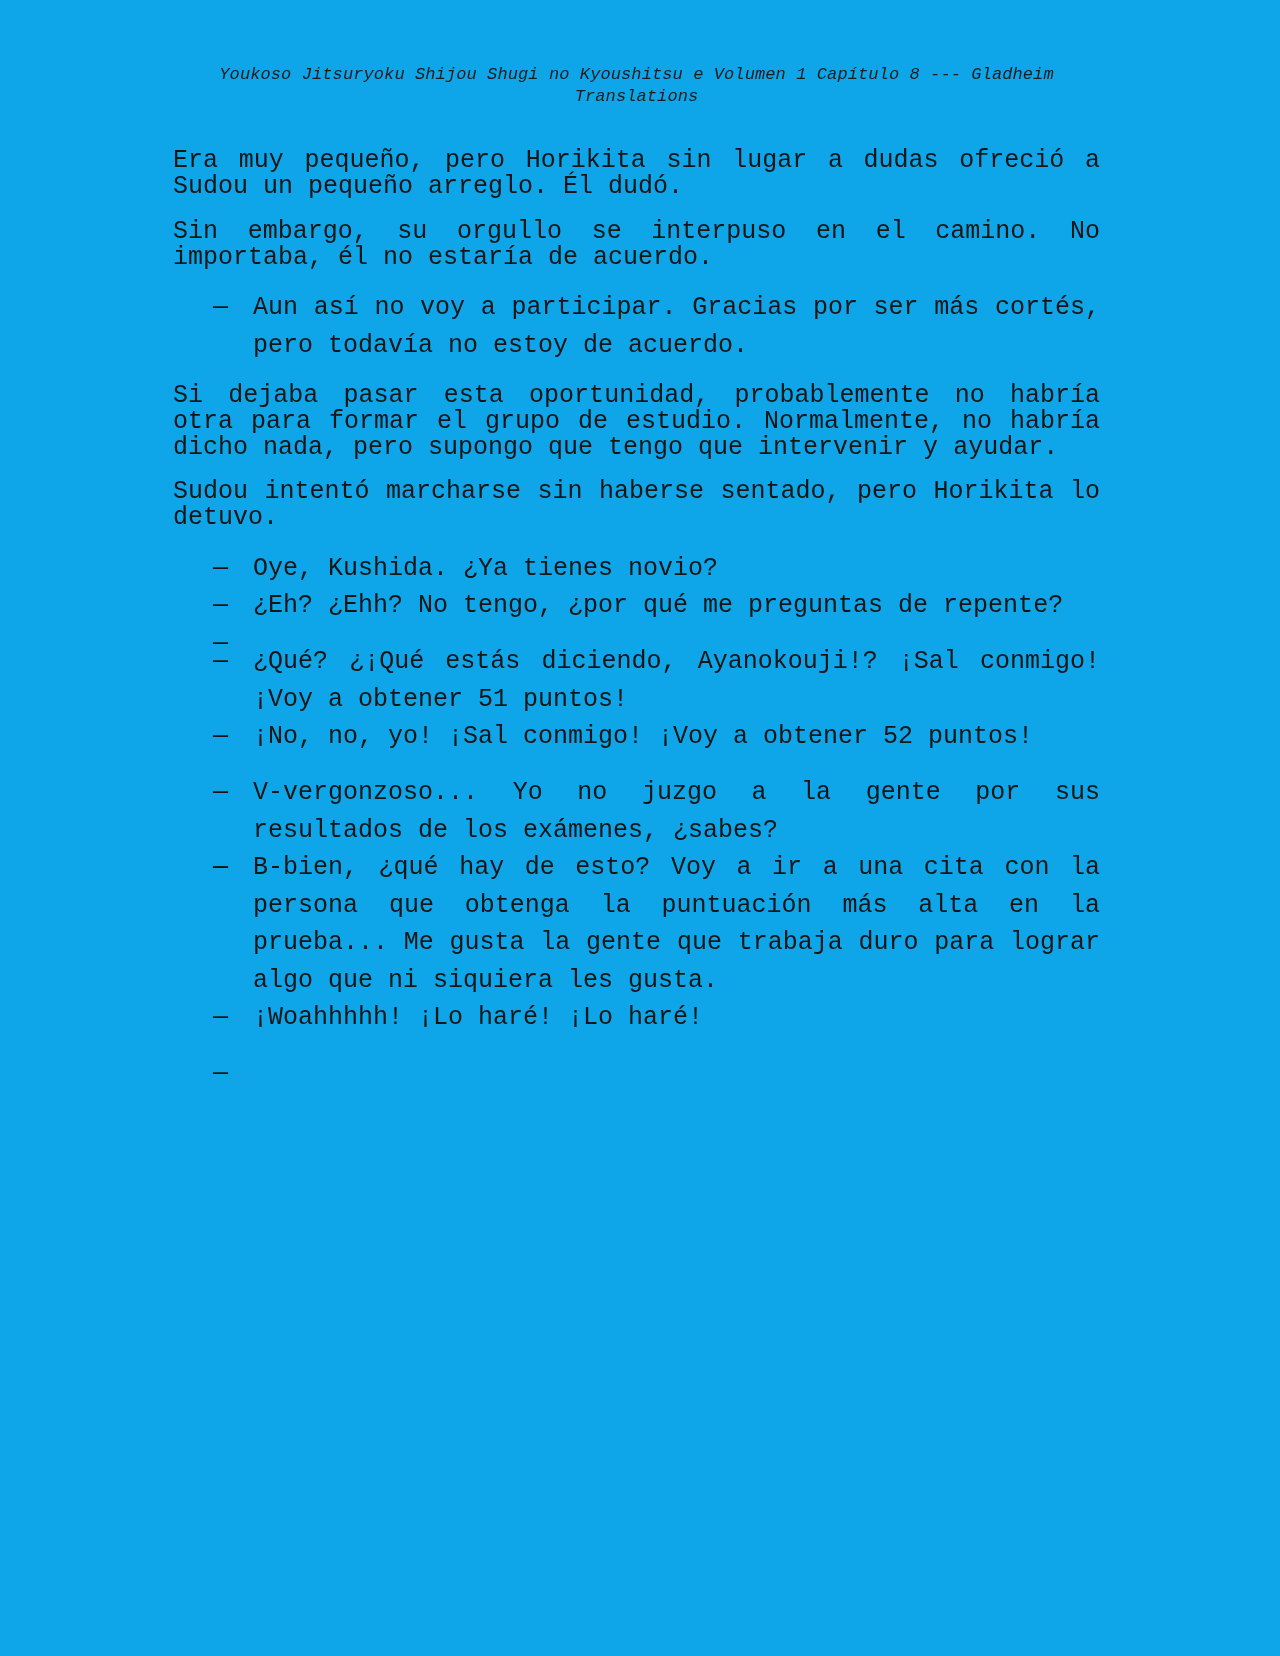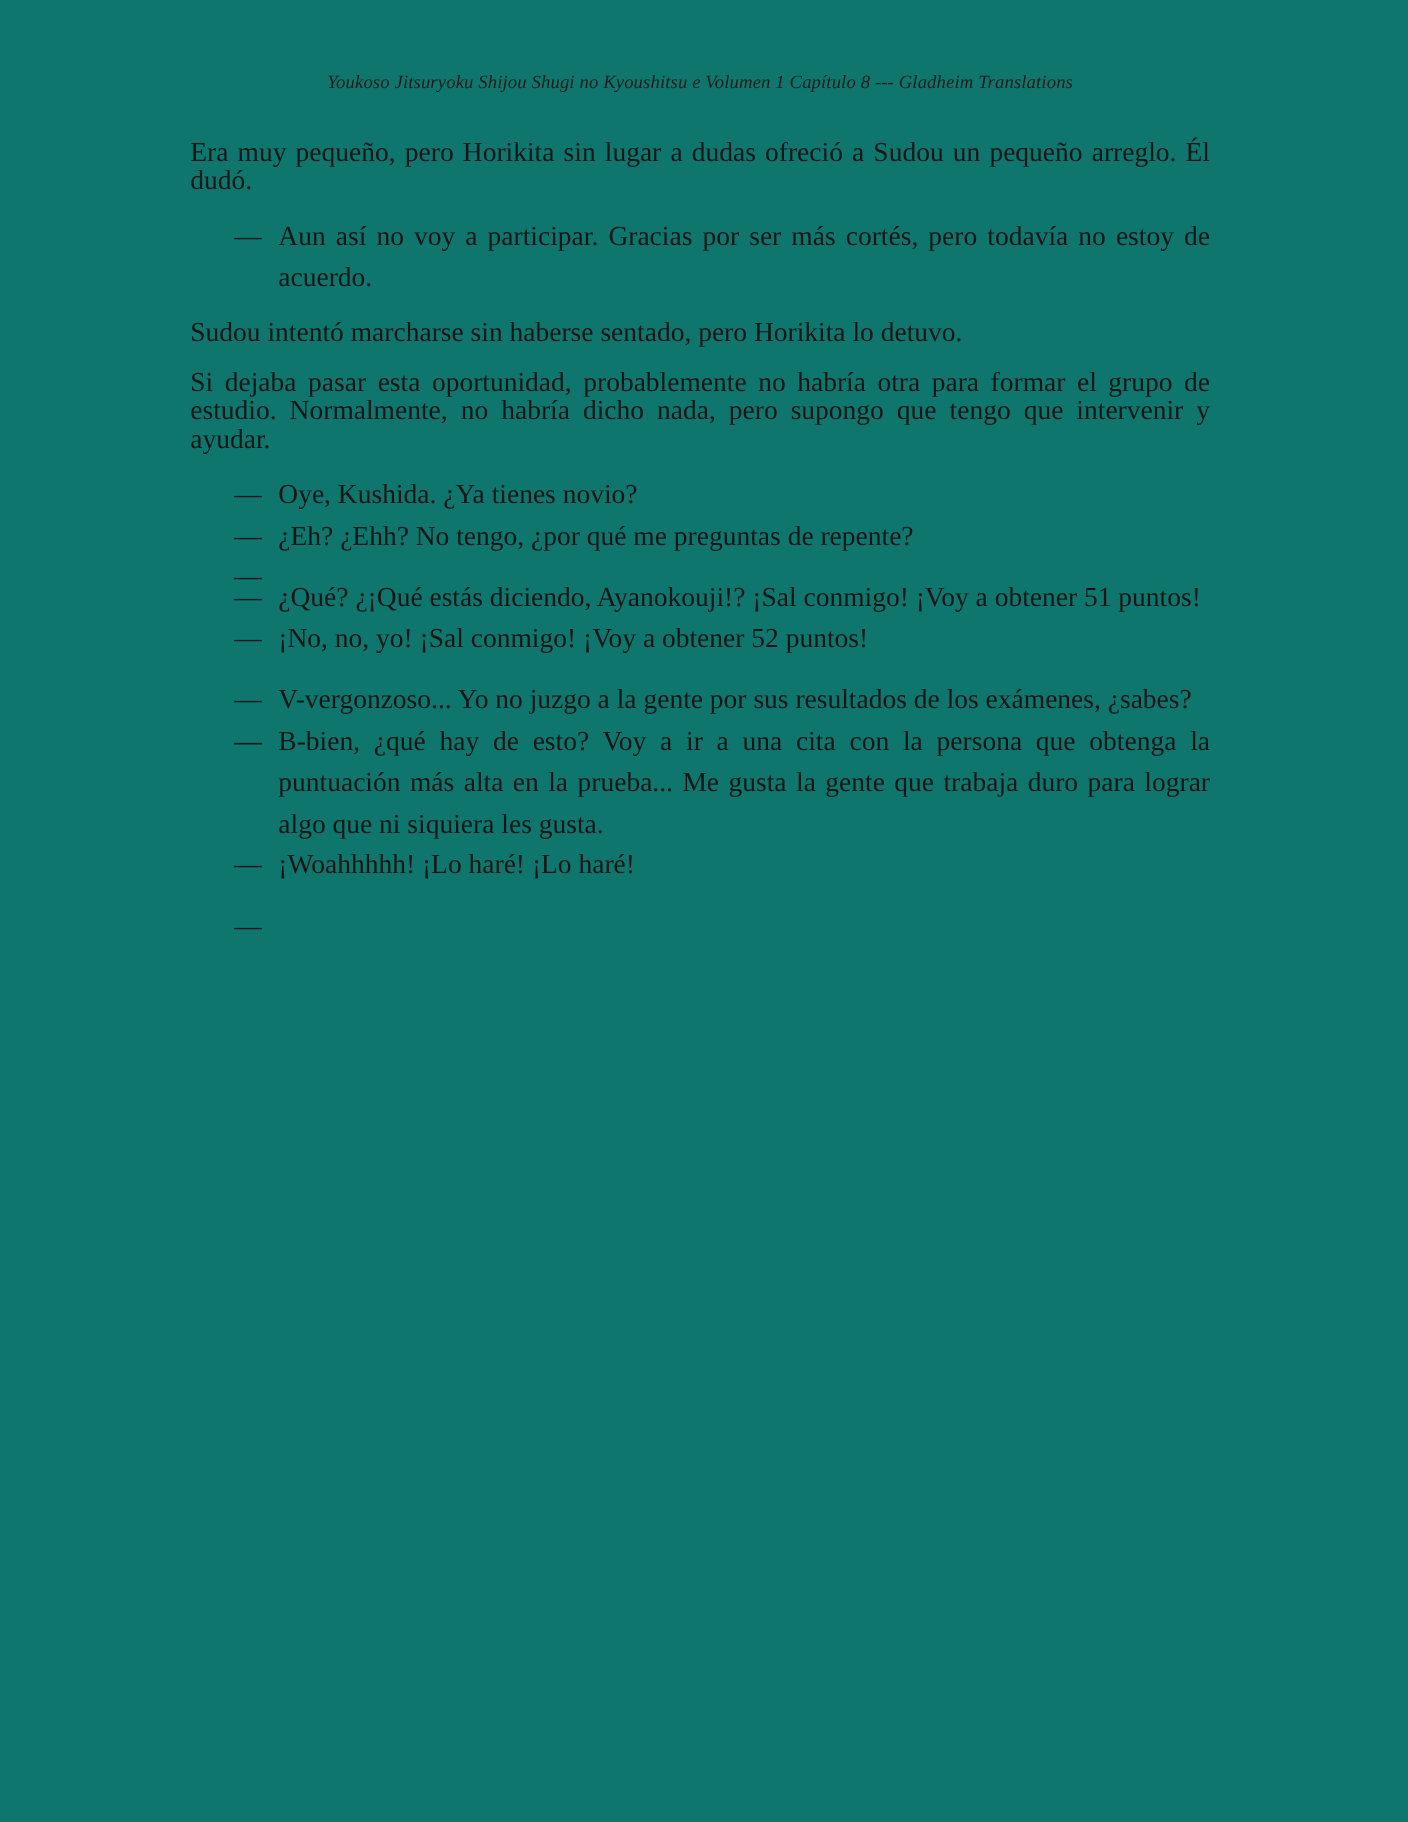--- a/index.html
+++ b/index.html
@@ -4,23 +4,23 @@
 <style>
   html, body {
     margin: 0;
     padding: 0;
     background: #ffffff;
   }
   .page {
     position: relative;
     width: 1280px;
     height: 1656px;
-    background: #0f766e;
+    background: #0ea5e9;
     color: #161616;
-    font-family: Liberation Serif, serif;
+    font-family: Liberation Mono, monospace;
     overflow: hidden;
     box-sizing: border-box;
     padding: 64px 180px 40px 173px;
   }
   .doc-header {
     text-align: center;
     font-style: italic;
     font-size: 17px;
     line-height: 22px;
     color: #1c1c1c;
@@ -53,31 +53,32 @@
 </style>
 </head>
 <body>
 
 <div class="page">
 
   <div class="doc-header">Youkoso Jitsuryoku Shijou Shugi no Kyoushitsu e Volumen 1 Capítulo 8 --- Gladheim Translations</div>
 
   <p class="para">Era muy pequeño, pero Horikita sin lugar a dudas ofreció a Sudou un pequeño arreglo. Él dudó.</p>
 
+  <p class="para">Sin embargo, su orgullo se interpuso en el camino. No importaba, él no estaría de acuerdo.</p>
 
   <div class="dialogue-group">
     <div class="dialogue">
       <span class="dash">—</span>
       <span>Aun así no voy a participar. Gracias por ser más cortés, pero todavía no estoy de acuerdo.</span>
     </div>
   </div>
 
+  <p class="para">Si dejaba pasar esta oportunidad, probablemente no habría otra para formar el grupo de estudio. Normalmente, no habría dicho nada, pero supongo que tengo que intervenir y ayudar.</p>
+
   <p class="para">Sudou intentó marcharse sin haberse sentado, pero Horikita lo detuvo.</p>
-
-  <p class="para">Si dejaba pasar esta oportunidad, probablemente no habría otra para formar el grupo de estudio. Normalmente, no habría dicho nada, pero supongo que tengo que intervenir y ayudar.</p>
 
   <div class="dialogue-group">
     <div class="dialogue">
       <span class="dash">—</span>
       <span>Oye, Kushida. ¿Ya tienes novio?</span>
     </div>
     <div class="dialogue">
       <span class="dash">—</span>
       <span>¿Eh? ¿Ehh? No tengo, ¿por qué me preguntas de repente?</span>
     </div>

